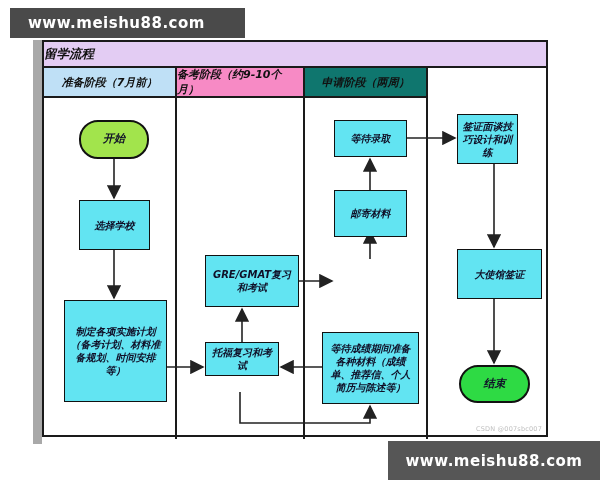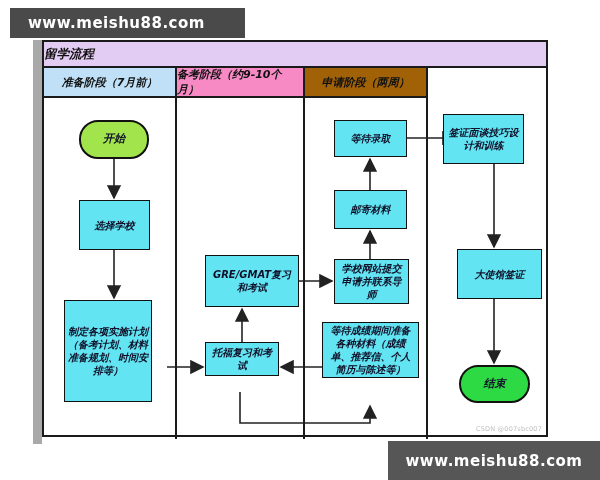--- a/index.html
+++ b/index.html
@@ -29,21 +29,21 @@
     display:flex;align-items:center;padding-left:0;
   }
   .lane-header{
     position:absolute;top:26px;height:30px;box-sizing:border-box;
     border-bottom:2px solid #1a1a1a;border-right:2px solid #1a1a1a;
     display:flex;align-items:center;justify-content:center;
     font-size:11px;font-weight:bold;font-style:italic;color:#111;
   }
   .lh1{left:0;width:133px;background:#bfe0f6;}
   .lh2{left:133px;width:128px;background:#f78ac5;}
-  .lh3{left:261px;width:123px;background:#a16207;}
+  .lh3{left:261px;width:123px;background:#0f766e;}
   .lh4{left:384px;width:118px;background:#facda2;border-right:none;}
   .lane-body{
     position:absolute;top:56px;height:341px;box-sizing:border-box;
     border-right:2px solid #1a1a1a;background:transparent;
   }
   .lb1{left:0;width:133px;}
   .lb2{left:133px;width:128px;}
   .lb3{left:261px;width:123px;}
   .lb4{left:384px;width:118px;border-right:none;}
   .arrows{position:absolute;left:0;top:0;width:502px;height:393px;pointer-events:none;}
@@ -52,28 +52,28 @@
     background:#62e4f2;color:#101028;
     font-size:10px;font-weight:bold;font-style:italic;line-height:1.3;
     display:flex;align-items:center;justify-content:center;text-align:center;
     padding:12px 3px;
   }
   .pill{border-radius:19px;border-width:2px;font-size:11px;}
   .pill-start{background:#a2e44c;}
   .pill-end{background:#2eda44;}
   #n-start{left:35px;top:78px;width:70px;height:39px;}
   #n-choose{left:35px;top:158px;width:71px;height:50px;font-style:italic;}
-  #n-plan{left:20px;top:258px;width:88px;height:102px;}
+  #n-plan{left:20px;top:258px;width:103px;height:102px;}
   #n-gre{left:161px;top:213px;width:94px;height:52px;}
   #n-toefl{left:161px;top:300px;width:74px;height:34px;}
   #n-waitadm{left:290px;top:78px;width:73px;height:37px;}
-  #n-mail{left:290px;top:148px;width:73px;height:39px;}
+  #n-mail{left:290px;top:148px;width:73px;height:47px;}
   #n-website{left:290px;top:217px;width:75px;height:45px;}
-  #n-prepmat{left:278px;top:280px;width:97px;height:56px;}
-  #n-visaint{left:399px;top:72px;width:81px;height:50px;}
+  #n-prepmat{left:278px;top:290px;width:97px;height:72px;}
+  #n-visaint{left:413px;top:72px;width:61px;height:50px;}
   #n-embassy{left:413px;top:207px;width:85px;height:50px;}
   #n-end{left:415px;top:323px;width:71px;height:38px;}
   .watermark{
     position:absolute;right:4px;bottom:2px;font-size:6.5px;font-style:normal;
     font-weight:normal;color:#c0c0c0;letter-spacing:0.2px;margin-left:40px;
   }
 </style>
 </head>
 <body>
 
@@ -116,21 +116,20 @@
     </g>
   </svg>
 
   <div id="n-start" class="node pill pill-start">开始</div>
   <div id="n-choose" class="node">选择学校</div>
   <div id="n-plan" class="node">制定各项实施计划（备考计划、材料准备规划、时间安排等）</div>
   <div id="n-gre" class="node">GRE/GMAT复习和考试</div>
   <div id="n-toefl" class="node">托福复习和考试</div>
   <div id="n-waitadm" class="node">等待录取</div>
   <div id="n-mail" class="node">邮寄材料</div>
-  <div id="n-website" class="node">学校网站提交申请并联系导师</div>
   <div id="n-prepmat" class="node">等待成绩期间准备各种材料（成绩单、推荐信、个人简历与陈述等）</div>
   <div id="n-visaint" class="node">签证面谈技巧设计和训练</div>
   <div id="n-embassy" class="node">大使馆签证</div>
   <div id="n-end" class="node pill pill-end">结束</div>
 
   <div class="watermark">CSDN @007sbc007</div>
 </div>
 
 <div class="banner banner-bottom">www.meishu88.com</div>
 

